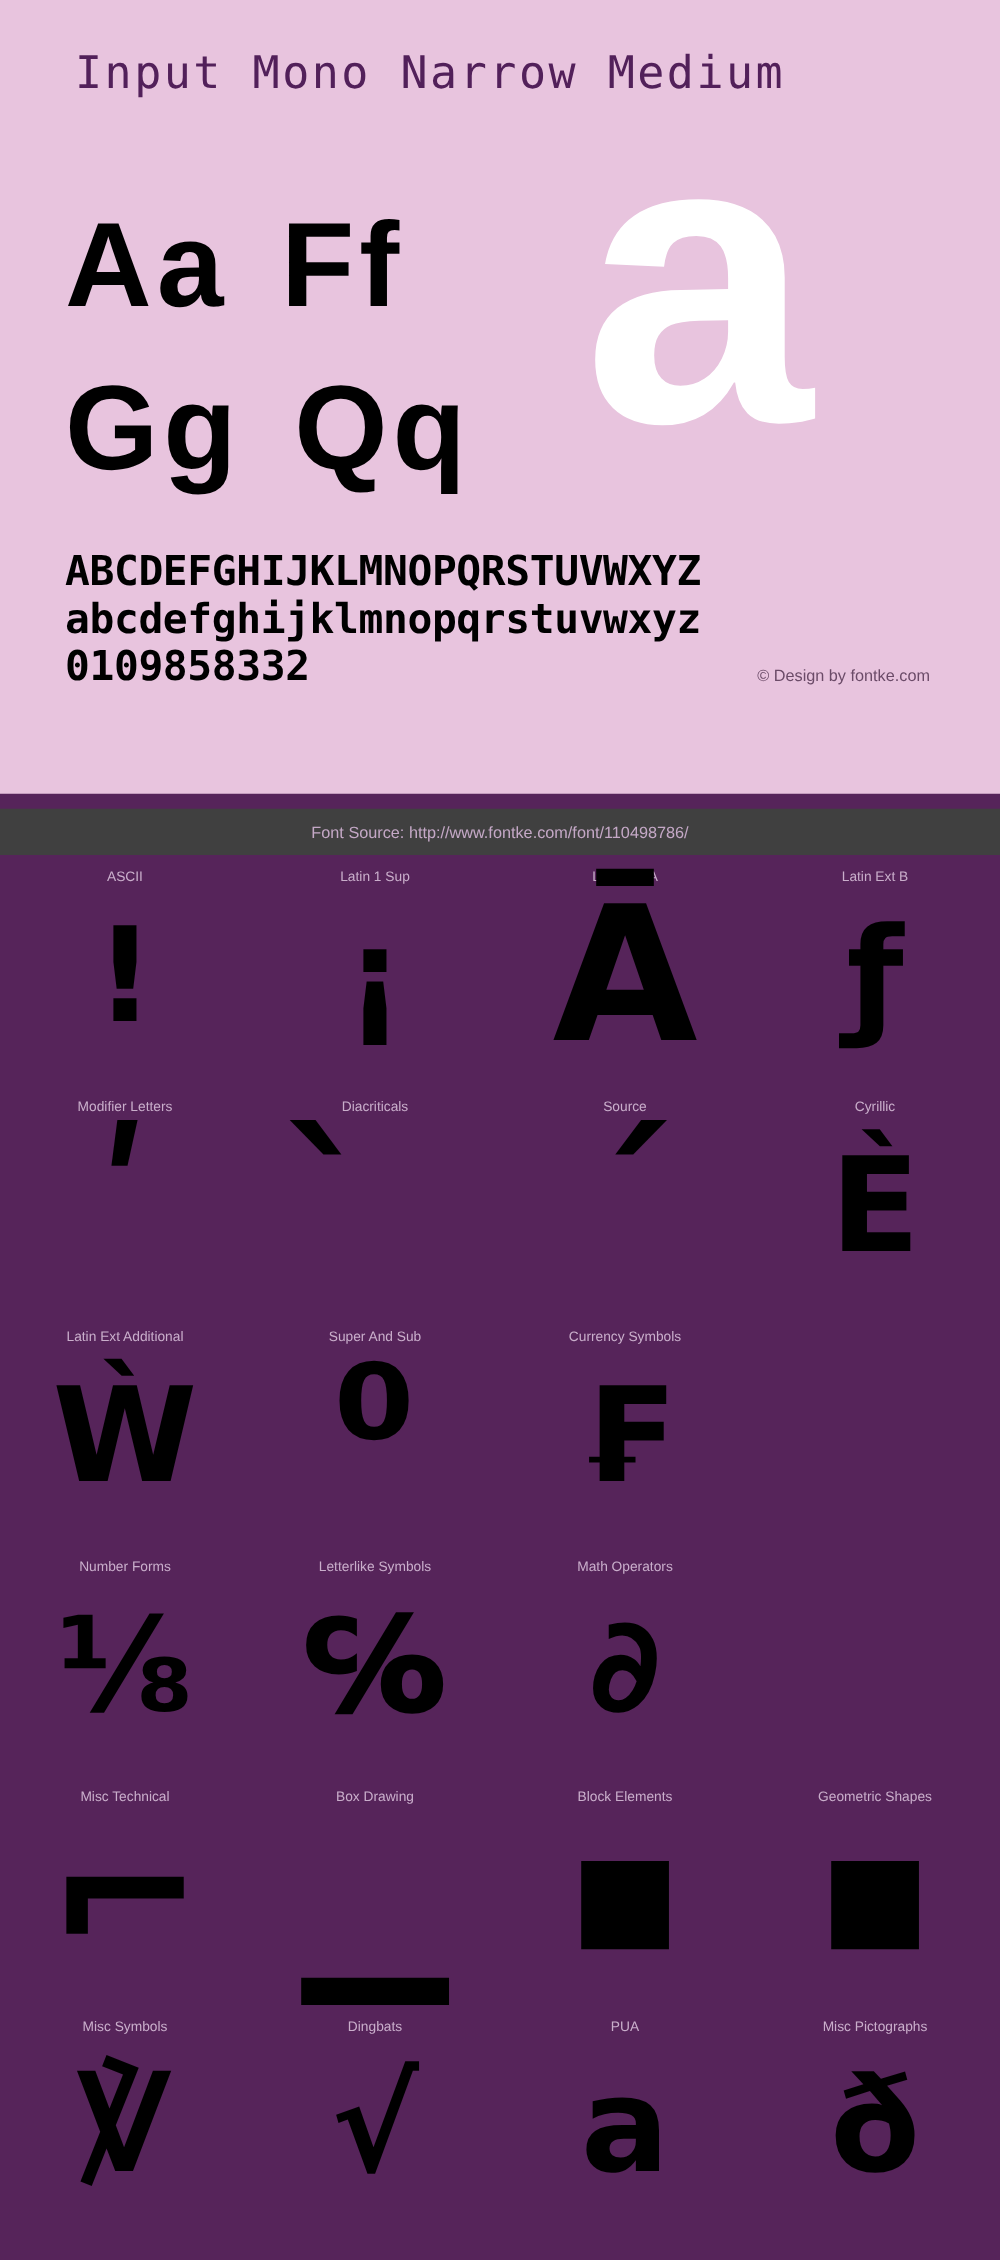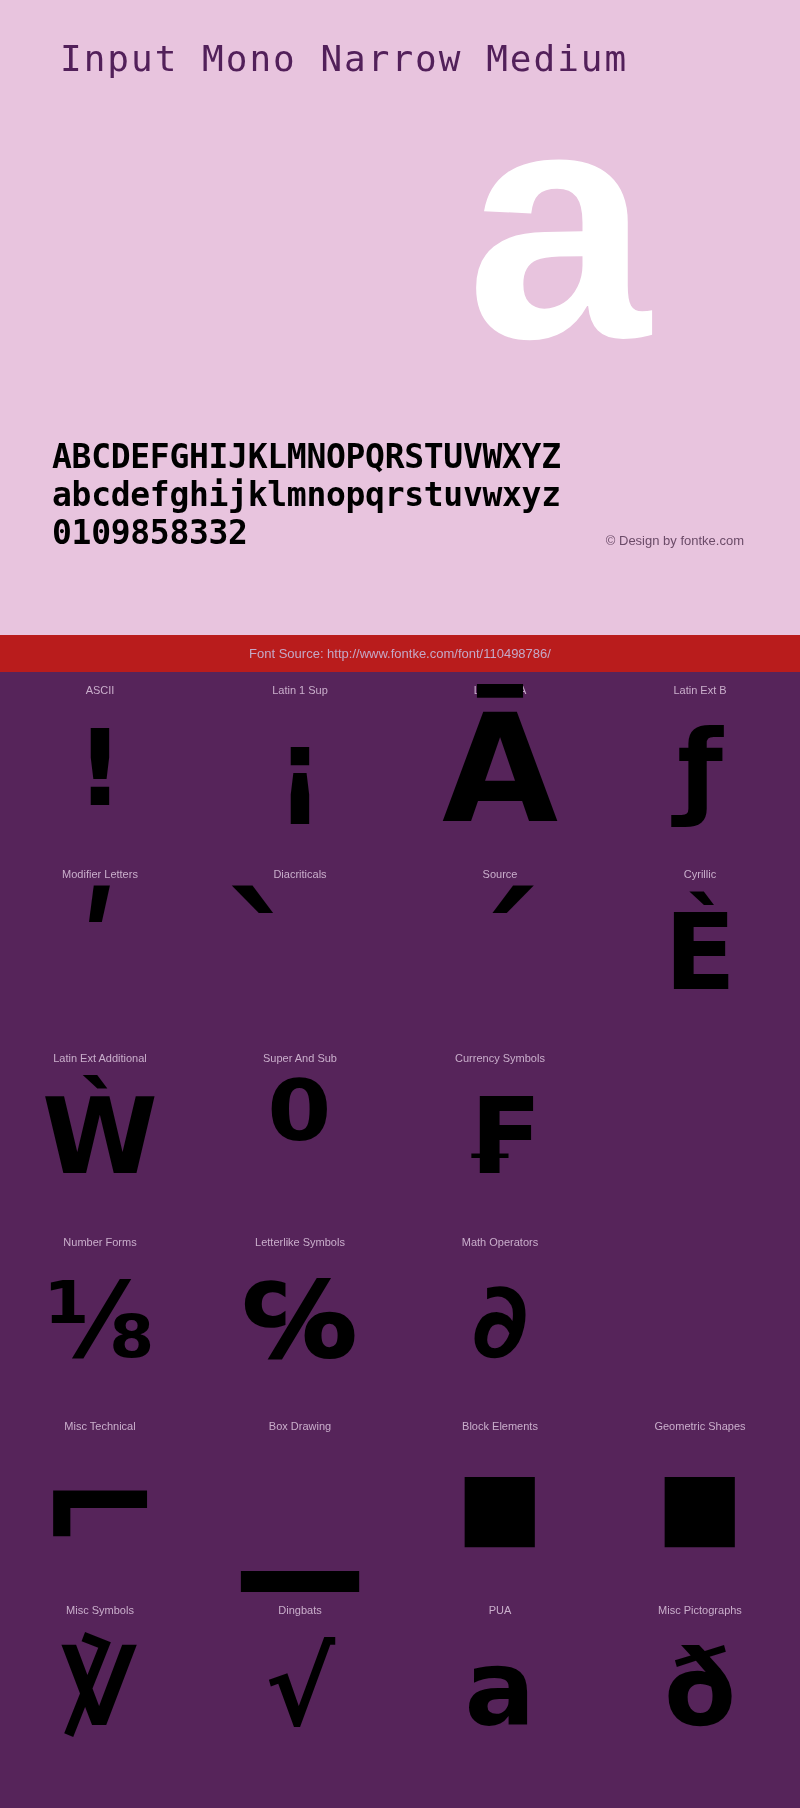--- a/index.html
+++ b/index.html
@@ -88,22 +88,23 @@
     font-size: 13px;
     color: #6b4b68;
     white-space: nowrap;
   }
 
   
   .sourcebar {
     position: relative;
     width: 800px;
     height: 37px;
-    background: #b91c1c;
+    background: #404040;
     text-align: center;
+    margin-top: 12px;
   }
   .sourcebar .source-text {
     font-family: "Liberation Sans", sans-serif;
     font-size: 13px;
     color: #c4a8c6;
     line-height: 37px;
     white-space: nowrap;
   }
 
   
@@ -158,20 +159,28 @@
 </style>
 </head>
 <body>
 
 <div class="specimen">
 
   <div class="watermark">a</div>
 
   <div class="title">Input Mono Narrow Medium</div>
 
+  <div class="bigsamples">
+    <div class="bigrow">
+      <span>Aa</span><span class="gap"></span><span>Ff</span>
+    </div>
+    <div class="bigrow">
+      <span>Gg</span><span class="gap"></span><span>Qq</span>
+    </div>
+  </div>
 
   <div class="charset">
     <div class="charset-line">ABCDEFGHIJKLMNOPQRSTUVWXYZ</div>
     <div class="charset-line">abcdefghijklmnopqrstuvwxyz</div>
     <div class="charset-line">0109858332</div>
   </div>
 
   <div class="credit">© Design by fontke.com</div>
 </div>
 

